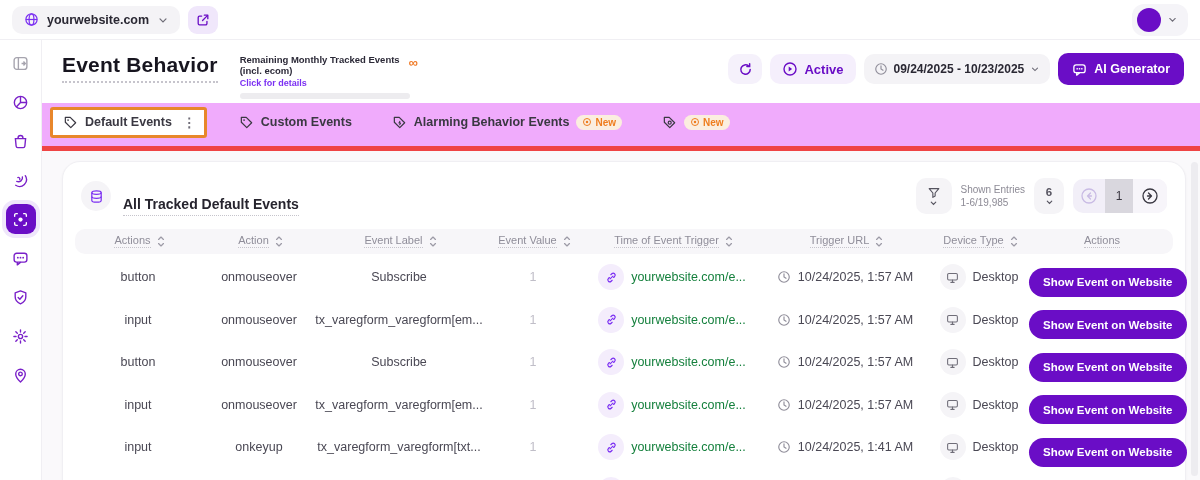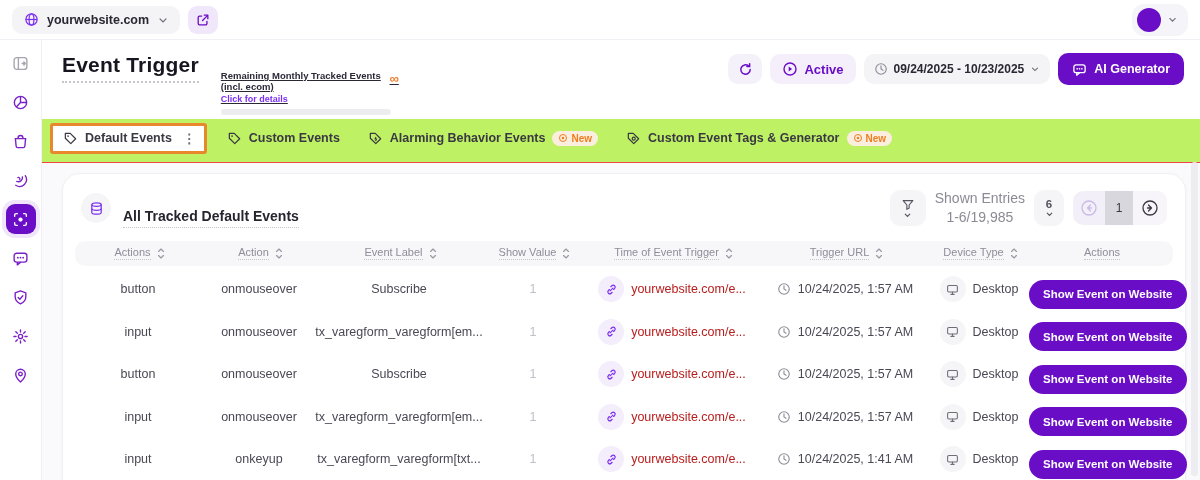--- a/index.html
+++ b/index.html
@@ -18,65 +18,65 @@
   
   .sidebar { position:absolute; top:40px; left:0; width:42px; bottom:0; background:#fff; border-right:1px solid #F0EFF3; display:flex; flex-direction:column; align-items:center; padding-top:8px; gap:9px; z-index:4; }
   .side-item { width:30px; height:30px; border:none; background:transparent; border-radius:9px; display:flex; align-items:center; justify-content:center; color:#7A20C9; cursor:pointer; }
   .side-item.muted { color:#A6A4AE; }
   .side-item.active { background:#6A0DC6; color:#fff; box-shadow:0 0 0 4px #EFE6FB; }
 
   
   .main { position:absolute; top:40px; left:42px; right:0; bottom:0; background:#fff; }
   .page-head { display:flex; align-items:flex-start; padding:13px 16px 4px 20px; background:#fff; }
   .page-title { font-size:21px; font-weight:bold; color:#17151F; border-bottom:2px dotted #C6C4CC; padding-bottom:4px; letter-spacing:.2px; }
-  .remaining { margin-left:22px; margin-top:18px; width:178px;text-decoration:underline; }
+  .remaining { margin-left:22px; margin-top:2px; width:178px; }
   .remaining-top { display:flex; align-items:flex-start; gap:4px; }
   .remaining-label { font-size:9.5px; font-weight:bold; color:#2B2937; line-height:1.15; }
   .infinity { color:#F07B28; font-size:13px; font-weight:bold; line-height:1; margin-top:1px; }
   .remaining-link { font-size:9px; font-weight:bold; color:#7B2FF2; margin-top:1px; cursor:pointer; }
   .progress-track { margin-top:5px; width:170px; height:6px; background:#EDECEF; border-radius:3px; }
   .head-actions { margin-left:auto; display:flex; align-items:center; gap:8px; }
   .btn-refresh { width:34px; height:30px; background:#F5F1FB; border:none; border-radius:10px; color:#6A0DC6; display:flex; align-items:center; justify-content:center; cursor:pointer; }
   .btn-active { display:flex; align-items:center; gap:6px; background:#F5EFFC; border:none; border-radius:10px; height:30px; padding:9px 12px; color:#6A0DC6; font-size:13px; font-weight:bold; cursor:pointer; }
   .btn-dates { display:flex; align-items:center; gap:6px; background:#F4F3F6; border:none; border-radius:10px; height:30px; padding:0 10px; color:#2A2833; font-size:12px; font-weight:bold; cursor:pointer; }
   .btn-ai { display:flex; align-items:center; gap:7px; background:#6A0DC6; border:none; border-radius:10px; height:32px; padding:0 14px; color:#fff; font-size:12.5px; font-weight:bold; cursor:pointer; }
 
   
-  .tabs { display:flex; align-items:center; gap:12px; padding:4px 16px 8px 8px; background:#bef264; border-bottom:1px solid #ef4444; }
+  .tabs { display:flex; align-items:center; gap:24px; padding:4px 16px 8px 8px; background:#f0abfc; border-bottom:5px solid #ef4444; }
   .tab { display:flex; align-items:center; gap:7px; font-size:12.5px; font-weight:bold; color:#3A3842; background:transparent; border:none; padding:5px 8px; cursor:pointer; white-space:nowrap; }
   .tab.highlighted { background:#fff; border:3px solid #E8872B; border-radius:3px; padding:5px 8px 5px 10px; }
   .kebab { color:#6F6D78; margin-left:4px; font-size:13px; font-weight:bold; letter-spacing:0; cursor:pointer; }
   .badge-new { display:inline-flex; align-items:center; gap:3px; background:#FBEEDF; color:#EF7D1F; border-radius:8px; padding:2px 6px; font-size:10px; font-weight:bold; }
 
   
   .content { padding:10px 14px 0 20px; background:#FAF9FB; height:100%; }
   .card { background:#fff; border:1px solid #F0EFF3; border-radius:18px; box-shadow:0 1px 3px rgba(30,20,60,.04); padding:15px 10px 0; min-height:340px; }
   .card-head { display:flex; align-items:center; padding:0 8px 13px; }
   .card-icon-circle { width:30px; height:30px; border-radius:50%; background:#F5F4F7; display:flex; align-items:center; justify-content:center; color:#7B2FF2; }
   .card-title { margin-left:12px; font-size:14px; font-weight:bold; color:#26242E; border-bottom:1.5px dotted #C6C4CC; padding-bottom:3px;margin-top:19px; }
   .card-controls { margin-left:auto; display:flex; align-items:center; gap:9px; }
   .ctrl-box { background:#F5F4F7; border:none; border-radius:10px; height:36px; display:flex; flex-direction:column; align-items:center; justify-content:center; color:#55535F; cursor:pointer; }
   .ctrl-filter { width:36px; }
   .ctrl-size { width:30px; font-size:11.5px; font-weight:bold; gap:1px; }
-  .shown-entries { text-align:center; font-size:14px; color:#8C8A95; line-height:1.35; }
+  .shown-entries { text-align:left; font-size:10px; color:#8C8A95; line-height:1.35; }
   .pager { display:flex; align-items:center; background:#F2EFF8; border-radius:10px; overflow:hidden; height:34px; }
   .pager-prev { width:32px; height:34px; border:none; background:transparent; display:flex; align-items:center; justify-content:center; color:#C9BBE4; cursor:pointer; }
   .pager-page { width:28px; height:34px; background:#D9D7DE; display:flex; align-items:center; justify-content:center; font-size:12px; color:#3A3842; }
   .pager-next { width:34px; height:34px; border:none; background:#F7F5FA; display:flex; align-items:center; justify-content:center; color:#3A3842; cursor:pointer; }
 
   
   .thead, .tr { display:grid; grid-template-columns:130px 112px 168px 100px 178px 168px 100px 1fr; align-items:center; }
   .thead { background:#F7F6F9; border-radius:10px; height:25px; margin:0 2px 2px; }
   .th { display:flex; align-items:center; justify-content:center; gap:5px; font-size:11px; color:#8F8D99; }
   .th .th-label { border-bottom:1px dotted #C6C4CC; padding-bottom:1px; }
   .sort { color:#9C9AA6; cursor:pointer; }
   .tr { height:42.5px; }
   .td { display:flex; align-items:center; justify-content:center; gap:7px; font-size:12.5px; color:#4A4854; }
   .td-value { color:#C0BEC8; }
-  .td-url { color:#b91c1c; cursor:pointer; }
+  .td-url { color:#15803d; cursor:pointer; }
   .icon-circle { width:26px; height:26px; border-radius:50%; display:flex; align-items:center; justify-content:center; flex:none; }
   .lav { background:#F4EDFC; color:#7B2FF2; }
   .gry { background:#F5F4F7; color:#6F6D78; }
   .clock-gray { color:#8F8D99; }
   .show-btn { background:#6A0DC6; color:#fff; border:none; border-radius:15px; height:29px; padding:0 14px; font-size:11.5px; font-weight:bold; font-family:"Liberation Sans",sans-serif; cursor:pointer; white-space:nowrap;margin-top:10px; }
 
   .v-scrollbar { position:absolute; top:122px; right:2px; bottom:4px; width:7px; background:#EDECF0; border-radius:4px; z-index:6; }
   .chev { color:#6F6D78; }
 </style>
 </head>
@@ -190,21 +190,21 @@
           <path d="M8 14.2S3.5 10 3.5 6.6a4.5 4.5 0 0 1 9 0C12.5 10 8 14.2 8 14.2z"></path>
           <circle cx="8" cy="6.5" r="1.7"></circle>
         </svg>
       </span>
     </button>
 </aside>
 
 <main class="main">
 
   <div class="page-head">
-    <h1 class="page-title">Event Trigger</h1>
+    <h1 class="page-title">Event Behavior</h1>
     <div class="remaining">
       <div class="remaining-top">
         <span class="remaining-label">Remaining Monthly Tracked Events (incl. ecom)</span>
         <span class="infinity">∞</span>
       </div>
       <div class="remaining-link">Click for details</div>
       <div class="progress-track"></div>
     </div>
     <div class="head-actions">
       <button class="btn-refresh">
@@ -289,21 +289,20 @@
         <span>New</span>
       </span>
     </button>
     <button class="tab">
       <span>
           <svg width="15" height="15" viewBox="0 0 16 16" fill="none" stroke="currentColor" stroke-width="1.3" stroke-linejoin="round">
             <path d="M2.5 2.5h5.2l5.8 5.8-5.2 5.2-5.8-5.8z"></path>
             <circle cx="8.2" cy="8.2" r="1.6"></circle>
           </svg>
         </span>
-      <span>Custom Event Tags &amp; Generator</span>
       <span class="badge-new">
         <span>
             <svg width="10" height="10" viewBox="0 0 16 16" fill="none" stroke="currentColor" stroke-width="1.6">
               <circle cx="8" cy="8" r="5.6"></circle>
               <circle cx="8" cy="8" r="2" fill="currentColor" stroke="none"></circle>
             </svg>
           </span>
         <span>New</span>
       </span>
     </button>
@@ -390,21 +389,21 @@
   <div class="th">
     <span class="th-label">Event Label</span>
     <span class="sort">
               <svg width="10" height="13" viewBox="0 0 12 16" fill="none" stroke="currentColor" stroke-width="1.5" stroke-linecap="round" stroke-linejoin="round">
                 <path d="M3 5.5L6 2.5l3 3M3 10.5l3 3 3-3"></path>
               </svg>
             </span>
   </div>
 
   <div class="th">
-    <span class="th-label">Show Value</span>
+    <span class="th-label">Event Value</span>
     <span class="sort">
               <svg width="10" height="13" viewBox="0 0 12 16" fill="none" stroke="currentColor" stroke-width="1.5" stroke-linecap="round" stroke-linejoin="round">
                 <path d="M3 5.5L6 2.5l3 3M3 10.5l3 3 3-3"></path>
               </svg>
             </span>
   </div>
 
   <div class="th">
     <span class="th-label">Time of Event Trigger</span>
     <span class="sort">

